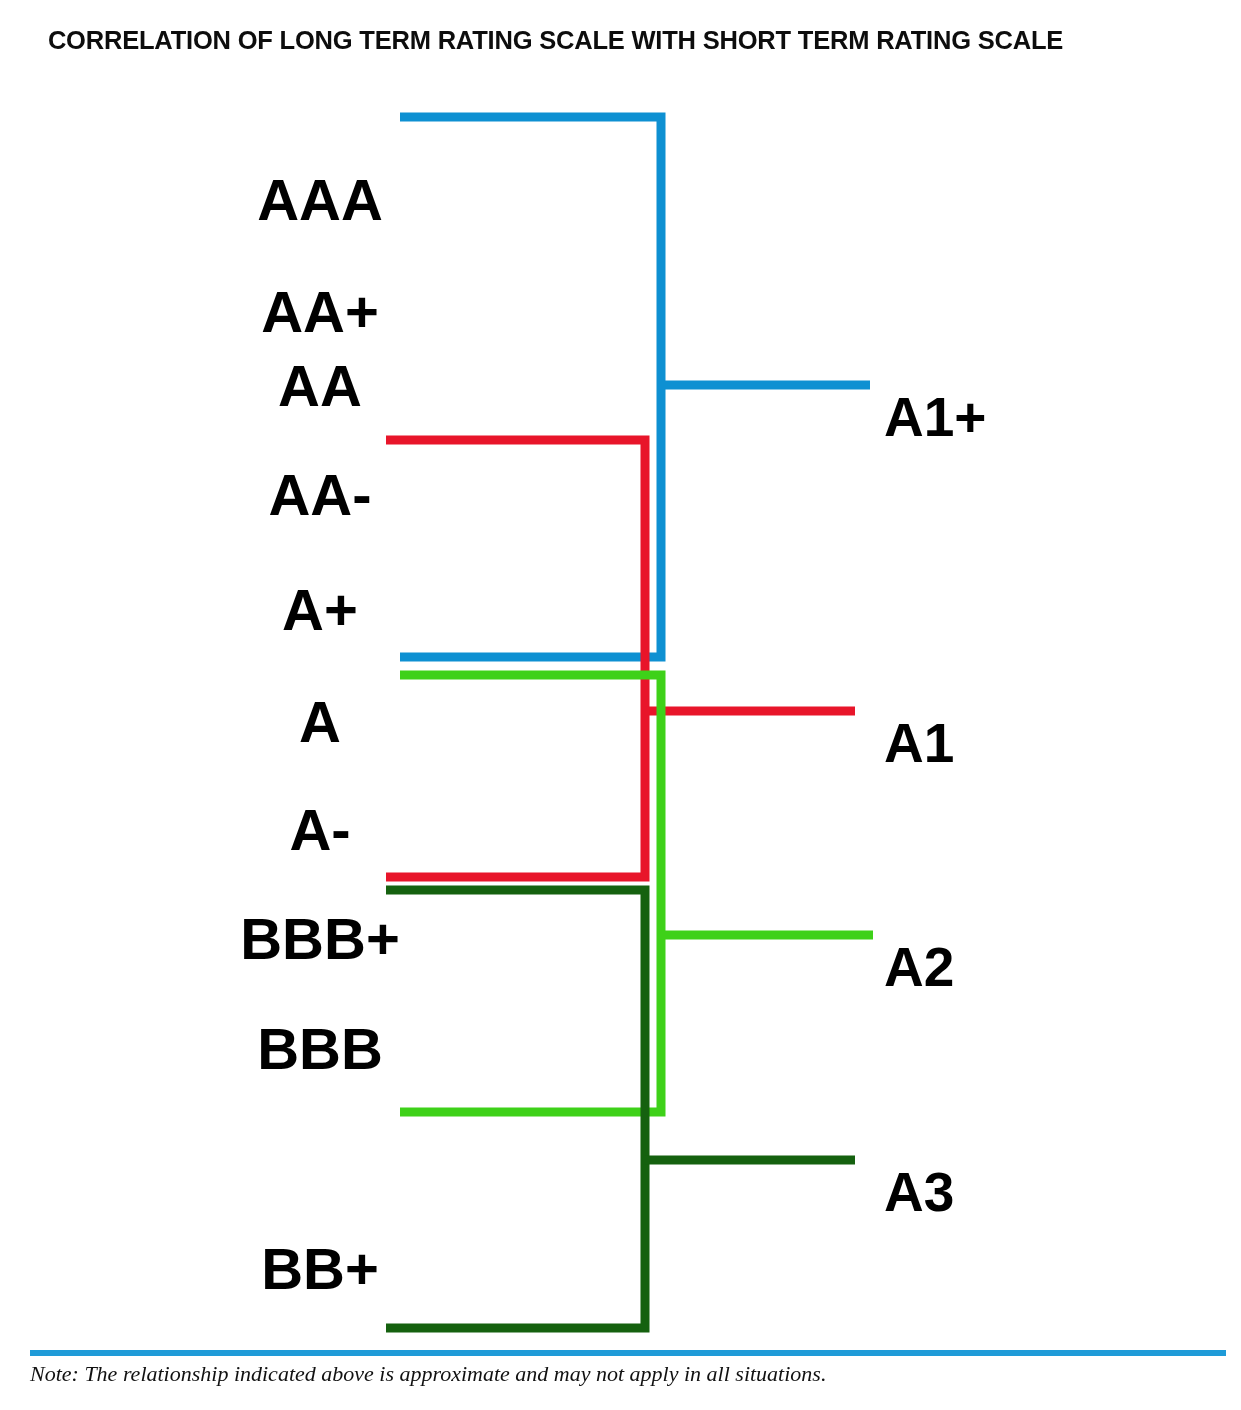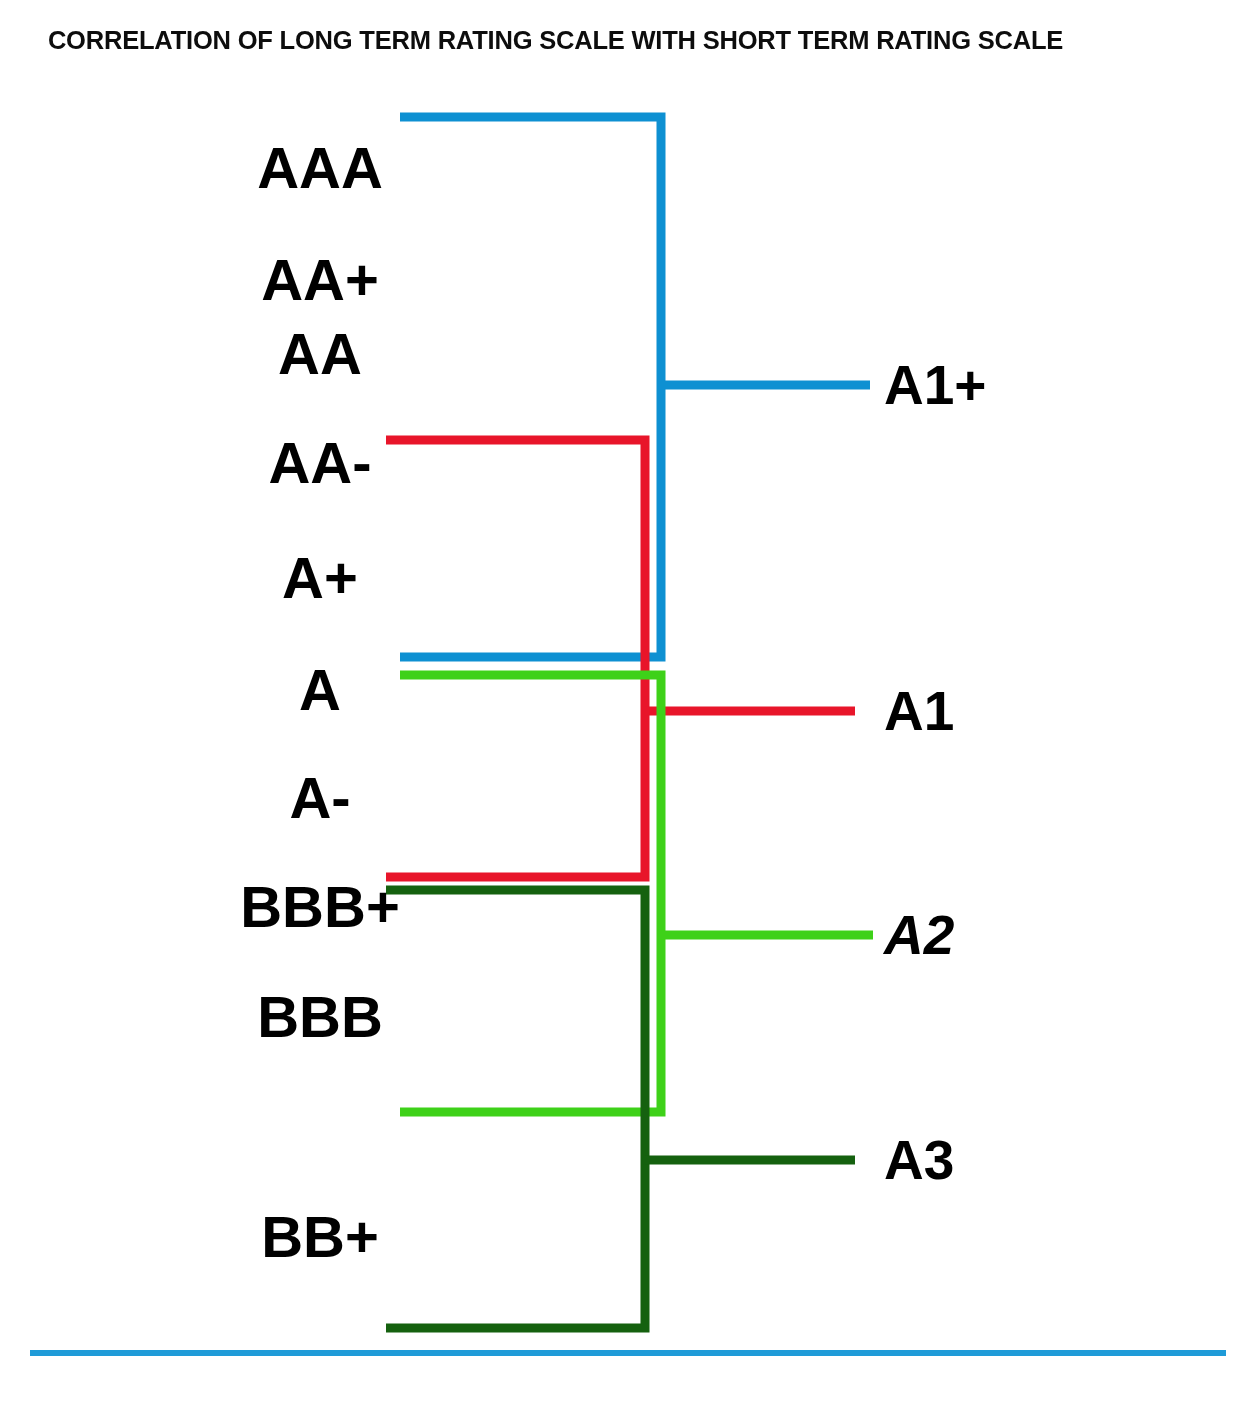--- a/index.html
+++ b/index.html
@@ -36,20 +36,21 @@
     width: 1241px;
     height: 1410px;
   }
   .lt-label, .st-label {
     position: absolute;
     color: #000000;
     font-weight: bold;
     font-family: "Liberation Sans", sans-serif;
     white-space: nowrap;
     line-height: 1;
+    margin-top: 32px;
   }
   .lt-label {
     font-size: 58px;
     text-align: center;
     transform: translate(-50%, -50%);
   }
   .st-label {
     font-size: 55px;
     text-align: center;
     transform: translateY(-50%);
@@ -110,18 +111,19 @@
   <div class="lt-label" style="left:320px; top:463px;text-align:center;">AA-</div>
   <div class="lt-label" style="left:320px; top:578px;">A+</div>
   <div class="lt-label" style="left:320px; top:690px;">A</div>
   <div class="lt-label" style="left:320px; top:798px;">A-</div>
   <div class="lt-label" style="left:320px; top:1017px;">BBB</div>
   <div class="lt-label" style="left:320px; top:907px;">BBB+</div>
   <div class="lt-label" style="left:320px; top:1237px;">BB+</div>
 
   <div class="st-label" style="left:884px; top:385px;">A1+</div>
   <div class="st-label" style="left:884px; top:711px;">A1</div>
-  <div class="st-label" style="left:884px; top:935px;font-style:italic;">A2</div>
+  <div class="st-label" style="left:884px; top:935px;">A2</div>
   <div class="st-label" style="left:884px; top:1160px;">A3</div>
 
   <div id="footer-rule"></div>
+  <div id="footer-note">Note: The relationship indicated above is approximate and may not apply in all situations.</div>
 
 </div>
 
 </body></html>

